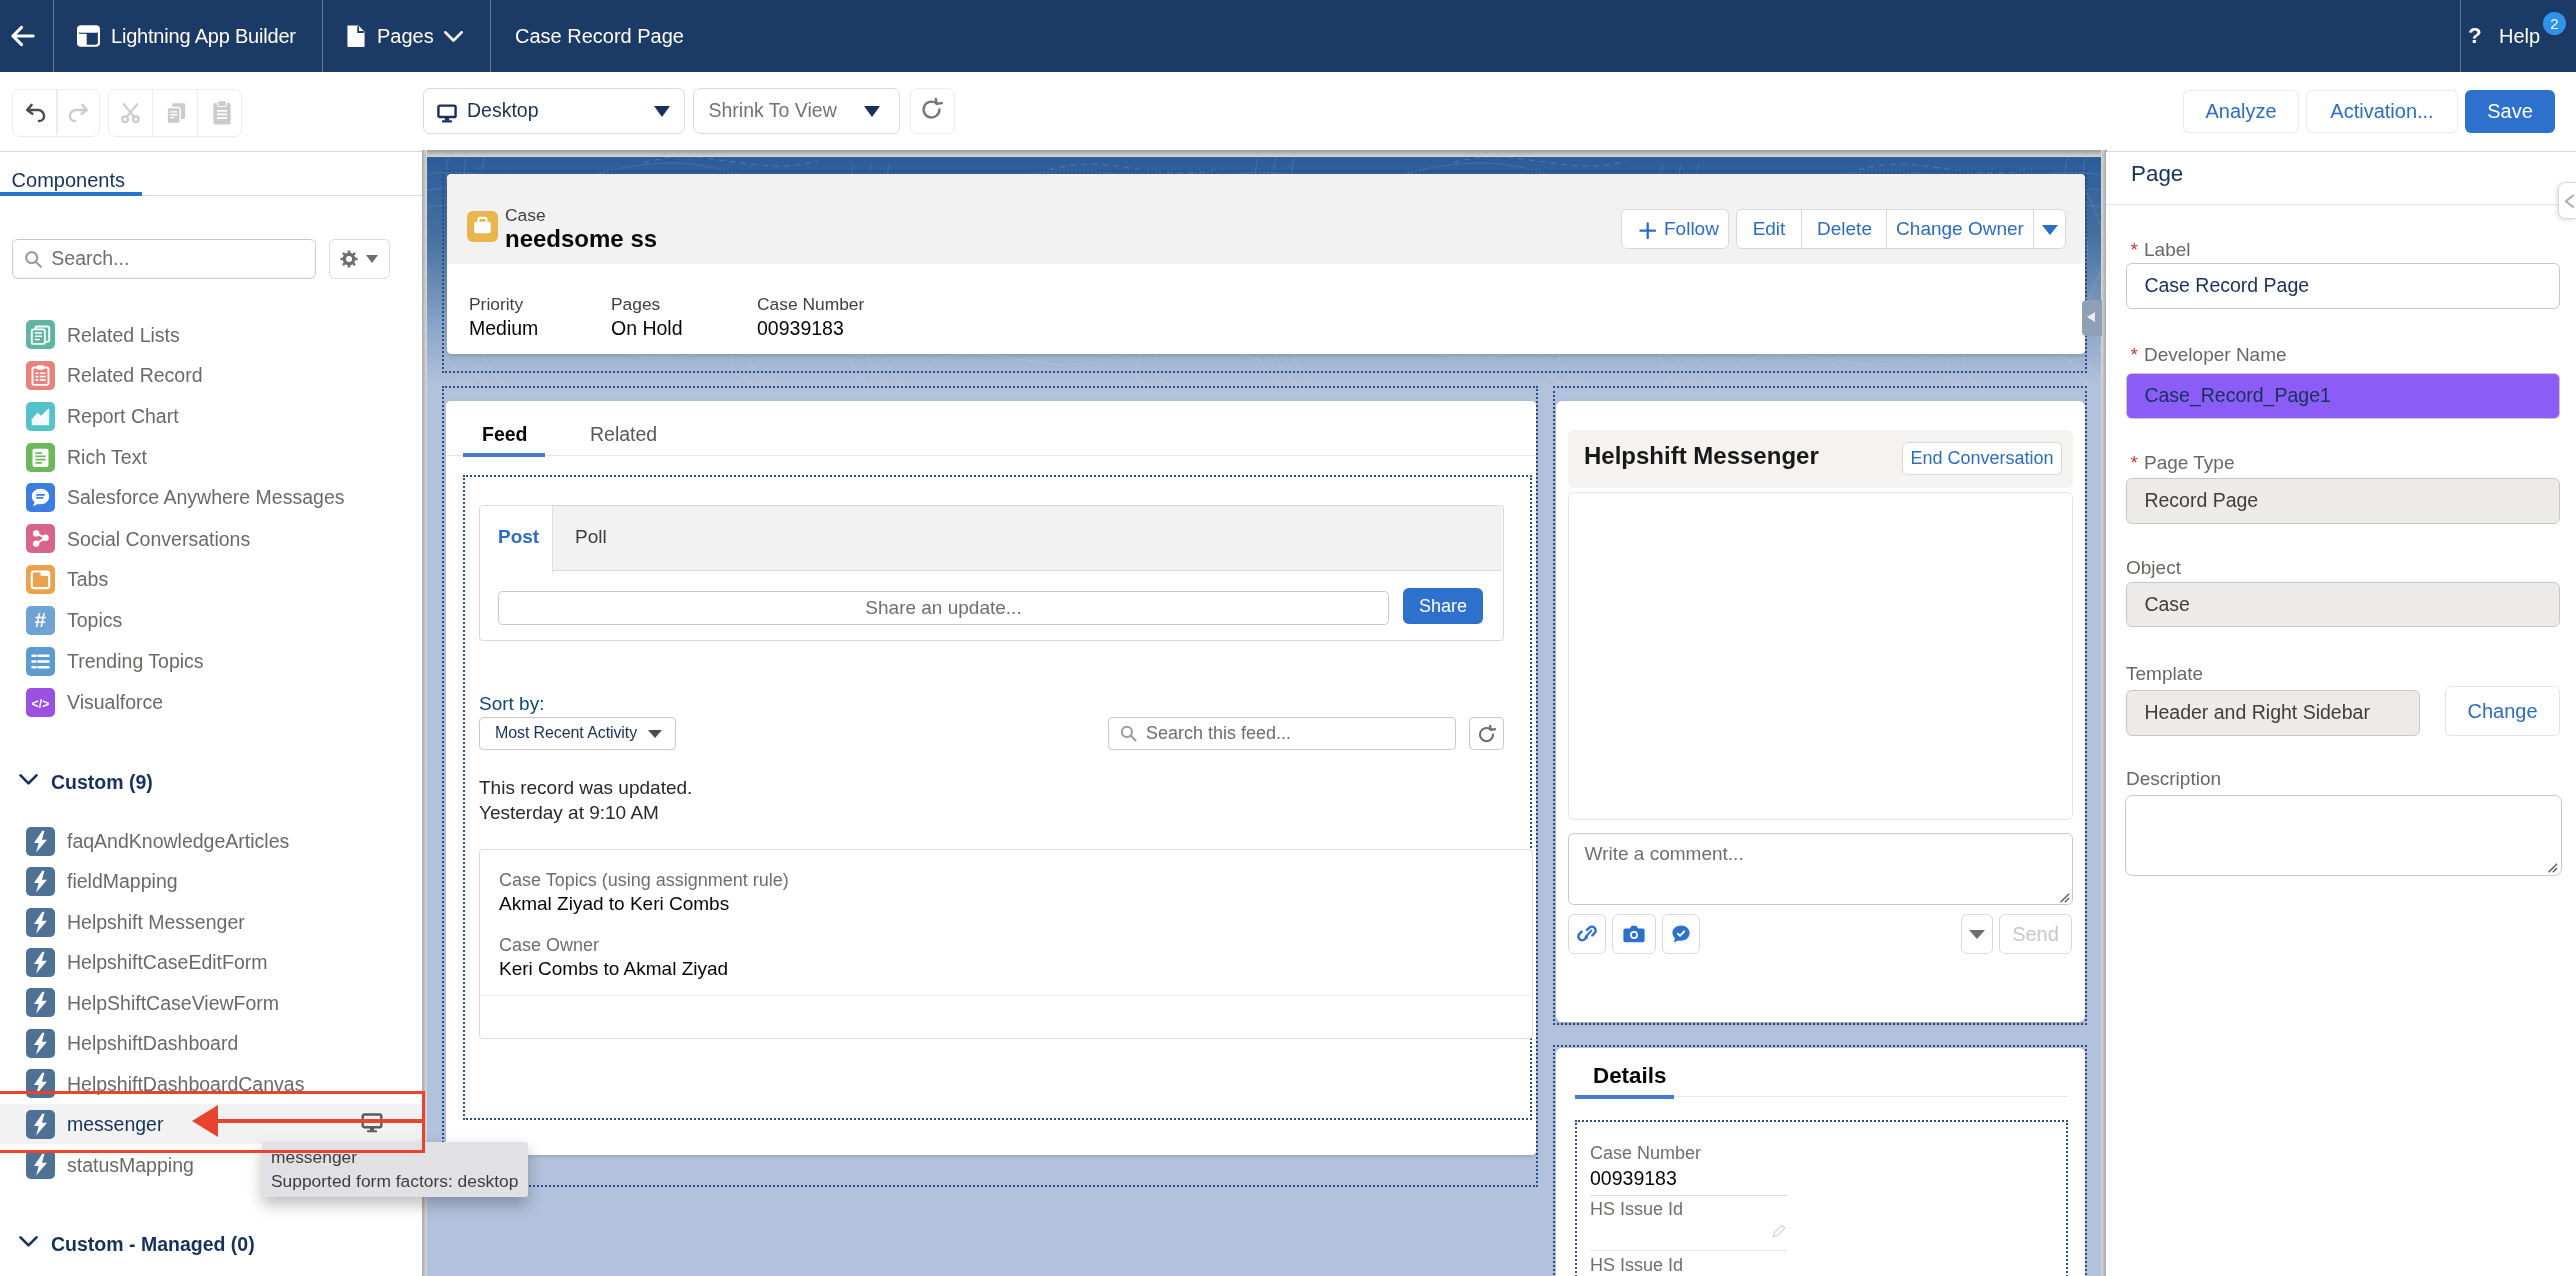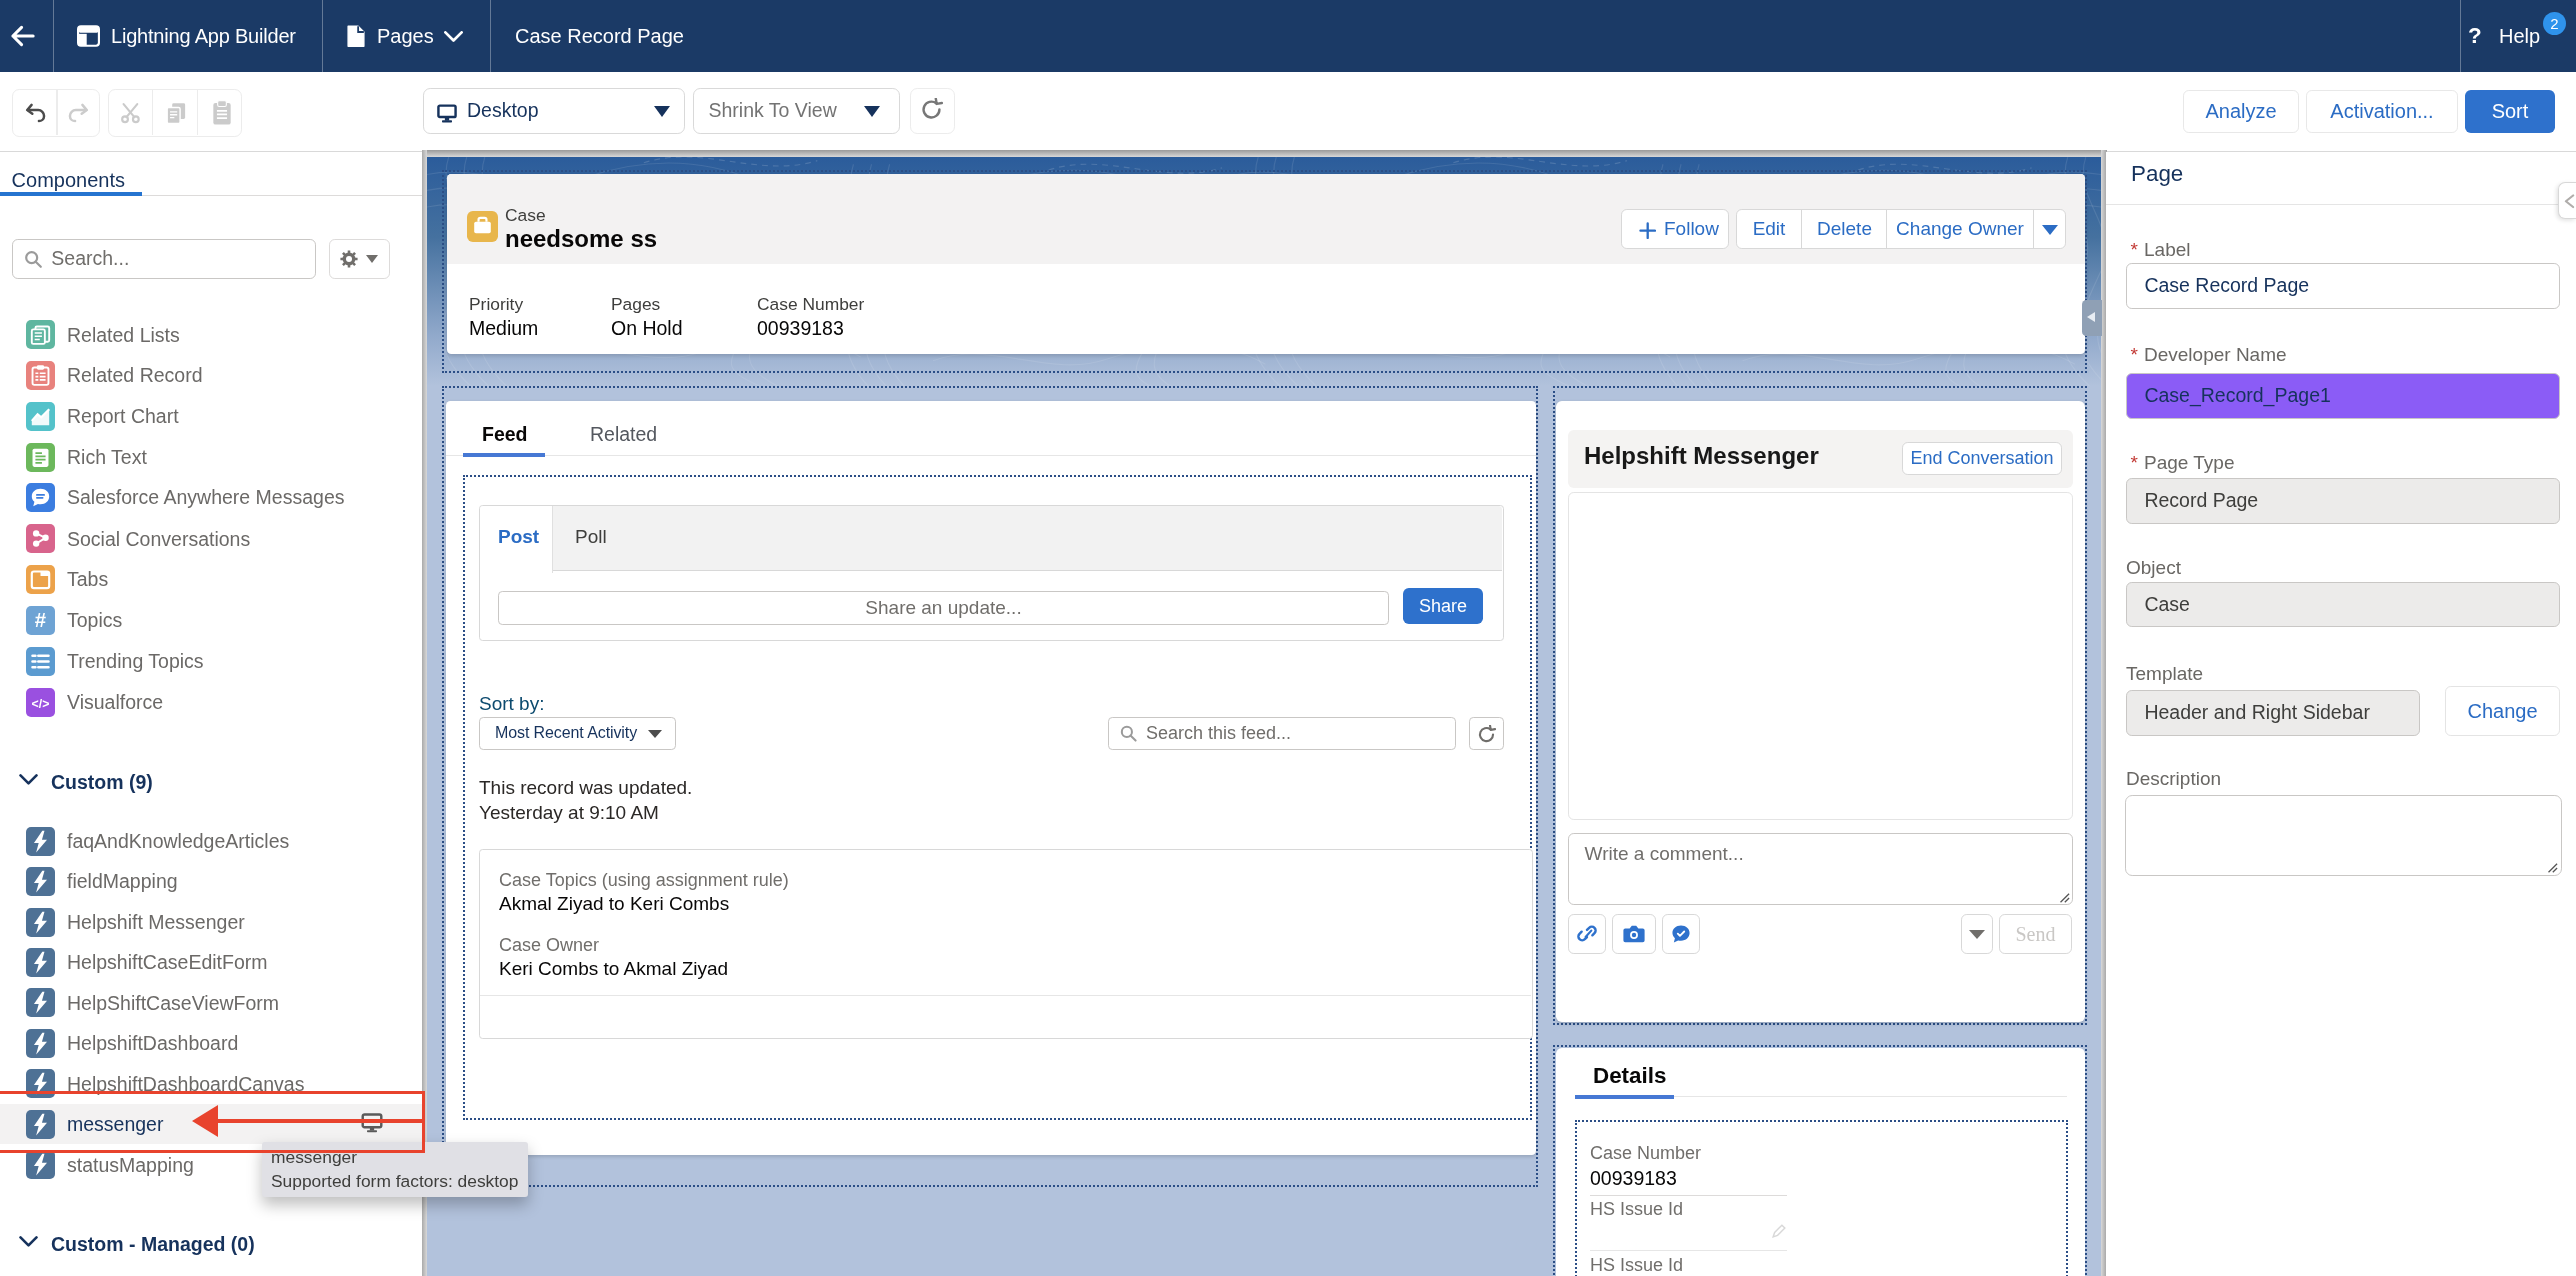--- a/index.html
+++ b/index.html
@@ -93,21 +93,21 @@
 
 <div class="abs" style="left:910px;top:88px;width:45px;height:46px;border:1.4px solid #ececec;border-radius:7.2px;background:#fff;">
   <svg class="abs" style="left:9.4px;top:9.4px;" width="23" height="23" viewBox="0 0 32 32">
     <path d="M27 16 a11 11 0 1 1 -4.5 -8.8" stroke="#777" stroke-width="3.4" fill="none" stroke-linecap="round"></path>
     <path d="M22 1 l1.2 7.2 7.2-1.2" stroke="#777" stroke-width="3.4" fill="none" stroke-linecap="round" stroke-linejoin="round"></path>
   </svg>
 </div>
 
 <div class="abs" style="left:2183px;top:90px;width:116px;height:43px;border:1.4px solid #e8e8e8;border-radius:5.8px;background:#fff;color:#2b6cc4;font-size:20px;display:flex;align-items:center;justify-content:center;">Analyze</div>
 <div class="abs" style="left:2306px;top:90px;width:152px;height:43px;border:1.4px solid #e8e8e8;border-radius:5.8px;background:#fff;color:#2b6cc4;font-size:20px;display:flex;align-items:center;justify-content:center;">Activation...</div>
-<div class="abs" style="left:2465px;top:90px;width:90px;height:43px;border-radius:5.8px;background:#2e71cc;color:#fff;font-size:20px;display:flex;align-items:center;justify-content:center;">Sort</div>
+<div class="abs" style="left:2465px;top:90px;width:90px;height:43px;border-radius:5.8px;background:#2e71cc;color:#fff;font-size:20px;display:flex;align-items:center;justify-content:center;">Save</div>
 
 <div class="abs" id="sidebar" style="left:0;top:152px;width:422px;height:1124px;background:#fff;overflow:hidden;">
   <div class="abs" style="left:11.6px;top:17.4px;font-size:20px;color:#16325c;">Components</div>
   <div class="abs" style="left:0;top:43px;width:422px;height:1.4px;background:#dddbda;"></div>
   <div class="abs" style="left:0;top:40px;width:142px;height:3.6px;background:#2574d0;"></div>
 
   <div class="abs" style="left:12.3px;top:87px;width:304px;height:40px;border:1.4px solid #c9c7c5;border-radius:5.8px;background:#fff;">
     <svg class="abs" style="left:11px;top:10px;" width="19" height="19" viewBox="0 0 26 26">
       <circle cx="10.5" cy="10.5" r="7.5" fill="none" stroke="#9b9b9b" stroke-width="3"></circle>
       <path d="M16 16 L23 23" stroke="#9b9b9b" stroke-width="3" stroke-linecap="round"></path>
@@ -412,21 +412,21 @@
     </div>
     <div class="abs" style="left:106px;top:513px;width:38px;height:40px;border:1.4px solid #d8d8d8;border-radius:5.8px;background:#fff;">
       <svg class="abs" style="left:8px;top:8.7px;" width="20" height="20" viewBox="0 0 28 28">
         <path d="M14 2 c-7 0 -12 4.6 -12 10.4 c0 3 1.3 5.6 3.5 7.4 L4 26 l6 -3 c1.3 0.3 2.6 0.5 4 0.5 c7 0 12 -4.7 12 -10.8 C26 6.6 21 2 14 2 z" fill="#2e71cc"></path>
         <path d="M9.5 13.5 l3 3 l6 -6" stroke="#fff" stroke-width="2.6" fill="none" stroke-linecap="round" stroke-linejoin="round"></path>
       </svg>
     </div>
     <div class="abs" style="left:405px;top:513px;width:32px;height:40px;border:1.4px solid #d8d8d8;border-radius:5.8px;background:#fff;">
       <div class="abs" style="left:6.5px;top:15px;width:0;height:0;border-left:8px solid transparent;border-right:8px solid transparent;border-top:9.4px solid #706e6b;"></div>
     </div>
-    <div class="abs" style="left:443px;top:513px;width:73px;height:40px;border:1.4px solid #d8d8d8;border-radius:5.8px;background:#fff;color:#c9c7c5;font-size:20px;display:flex;align-items:center;justify-content:center;font-family:Liberation Serif, serif;">Send</div>
+    <div class="abs" style="left:443px;top:513px;width:73px;height:40px;border:1.4px solid #d8d8d8;border-radius:5.8px;background:#fff;color:#c9c7c5;font-size:20px;display:flex;align-items:center;justify-content:center;">Send</div>
   </div>
 
   <div class="abs" style="left:1131px;top:895px;width:534px;height:234px;border:2.2px dotted #2b4e86;border-bottom:none;"></div>
   <div class="abs" style="left:1134px;top:898px;width:529px;height:231px;background:#fff;border-radius:5.8px 5.8px 0 0;">
     <div class="abs" style="left:37px;top:15px;font-size:22.4px;font-weight:700;color:#080707;">Details</div>
     <div class="abs" style="left:19px;top:48px;width:492px;height:1.4px;background:#e6e6e6;"></div>
     <div class="abs" style="left:19px;top:47px;width:99px;height:4.3px;background:#4678d4;"></div>
     <div class="abs" style="left:19px;top:72px;width:493px;height:160px;border:2.2px dotted #2b4e86;border-bottom:none;"></div>
     <div class="abs" style="left:34px;top:95px;font-size:18px;color:#706e6b;">Case Number</div>
     <div class="abs" style="left:34px;top:119px;font-size:19.5px;color:#080707;">00939183</div>

